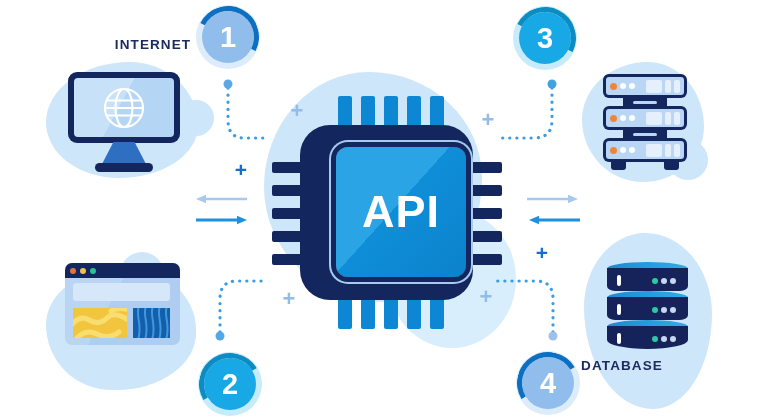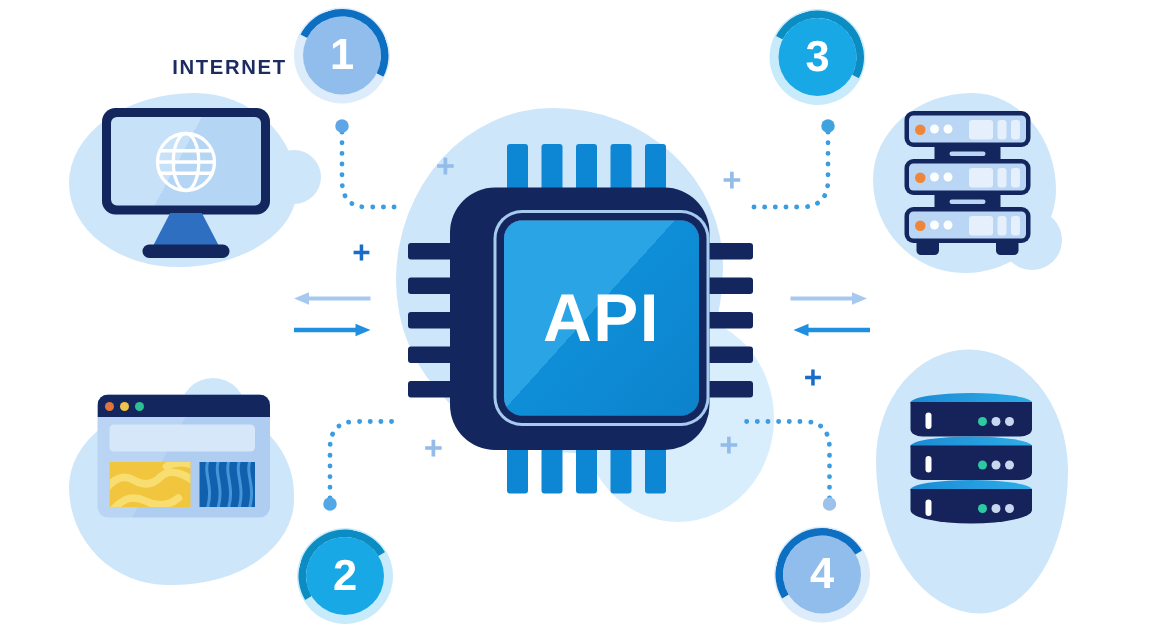--- a/index.html
+++ b/index.html
@@ -265,20 +265,21 @@
       <div class="db-bod">
         <span class="db-slot"></span>
         <span class="db-dots">
             <i class="g"></i>
             <i></i>
             <i></i>
           </span>
       </div>
     </div>
   </div>
+  <div class="node-label" style="left:547px;top:359px;">DATABASE</div>
   <div class="badge light" style="left:522px;top:357px;">
     <i class="arc tl"></i>
     <span class="num">4</span>
   </div>
 
   <svg class="overlay" width="770" height="420" viewBox="0 0 770 420">
     <g fill="none" stroke="var(--dotted_line)" stroke-width="3.2" stroke-linecap="round" stroke-dasharray="0.1 7">
       <path d="M228 88 V120 Q228 138 244 138 H266"></path>
       <path d="M552 88 V120 Q552 138 534 138 H497"></path>
       <path d="M220 332 V299 Q220 281 237 281 H266"></path>

